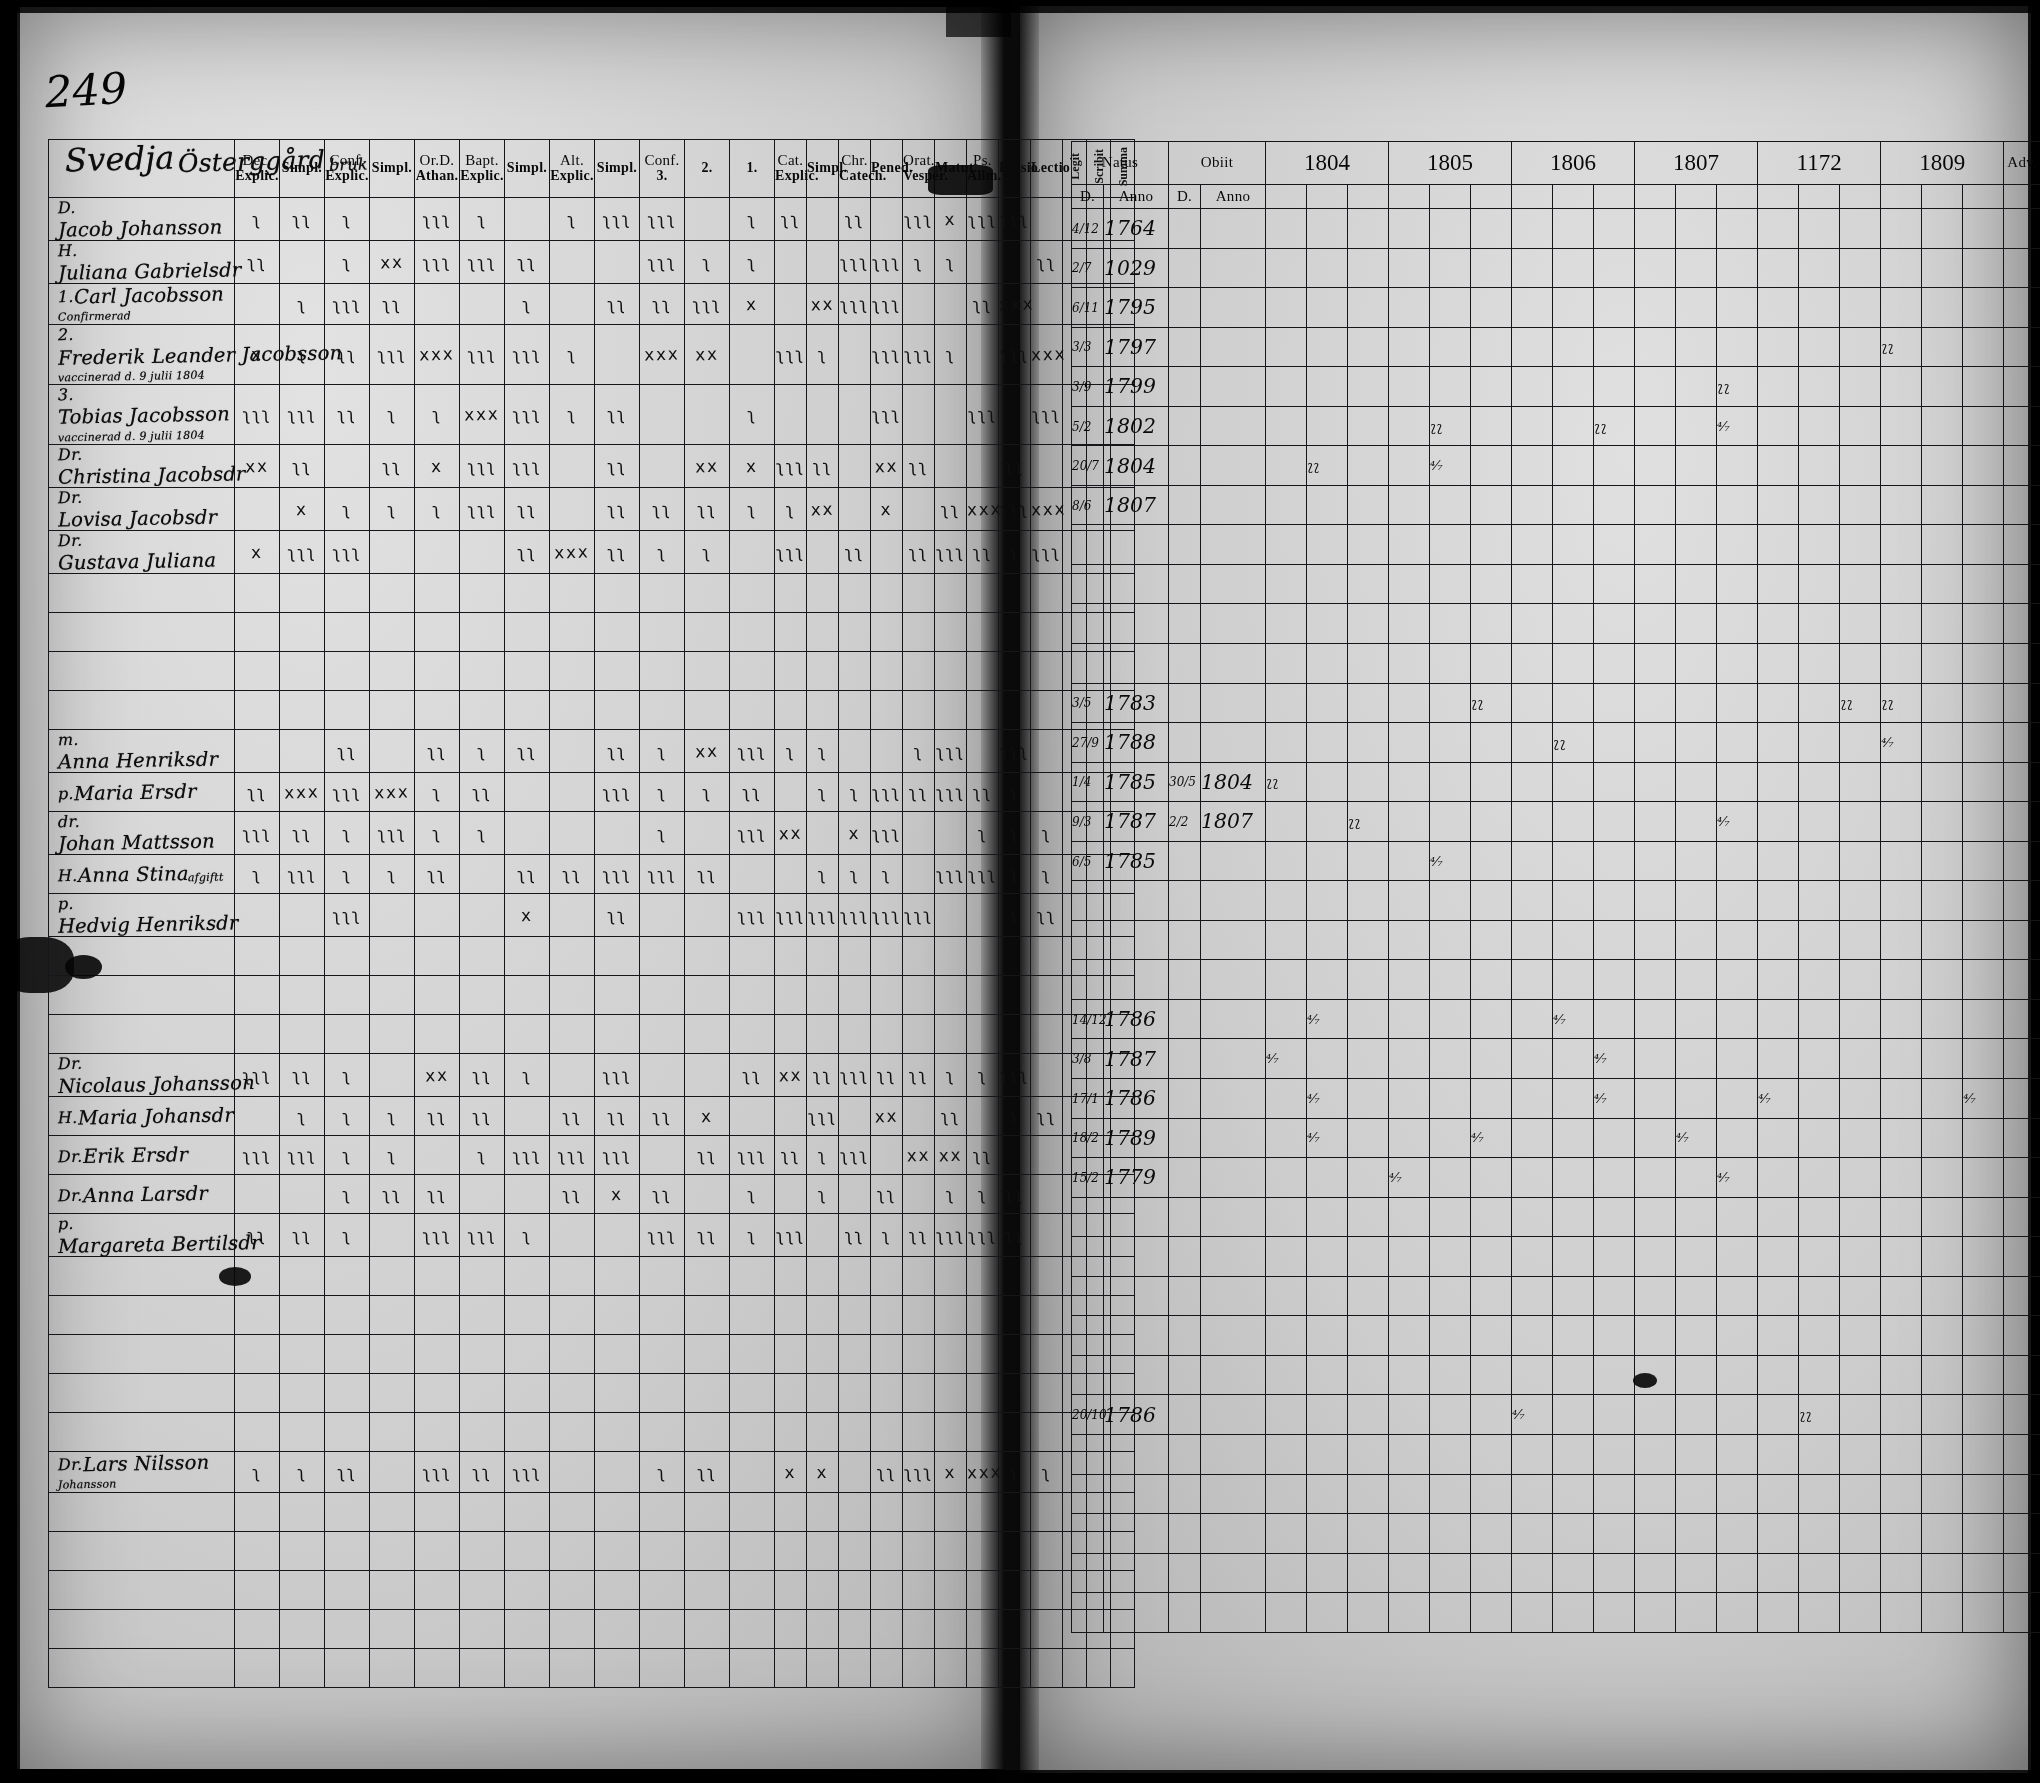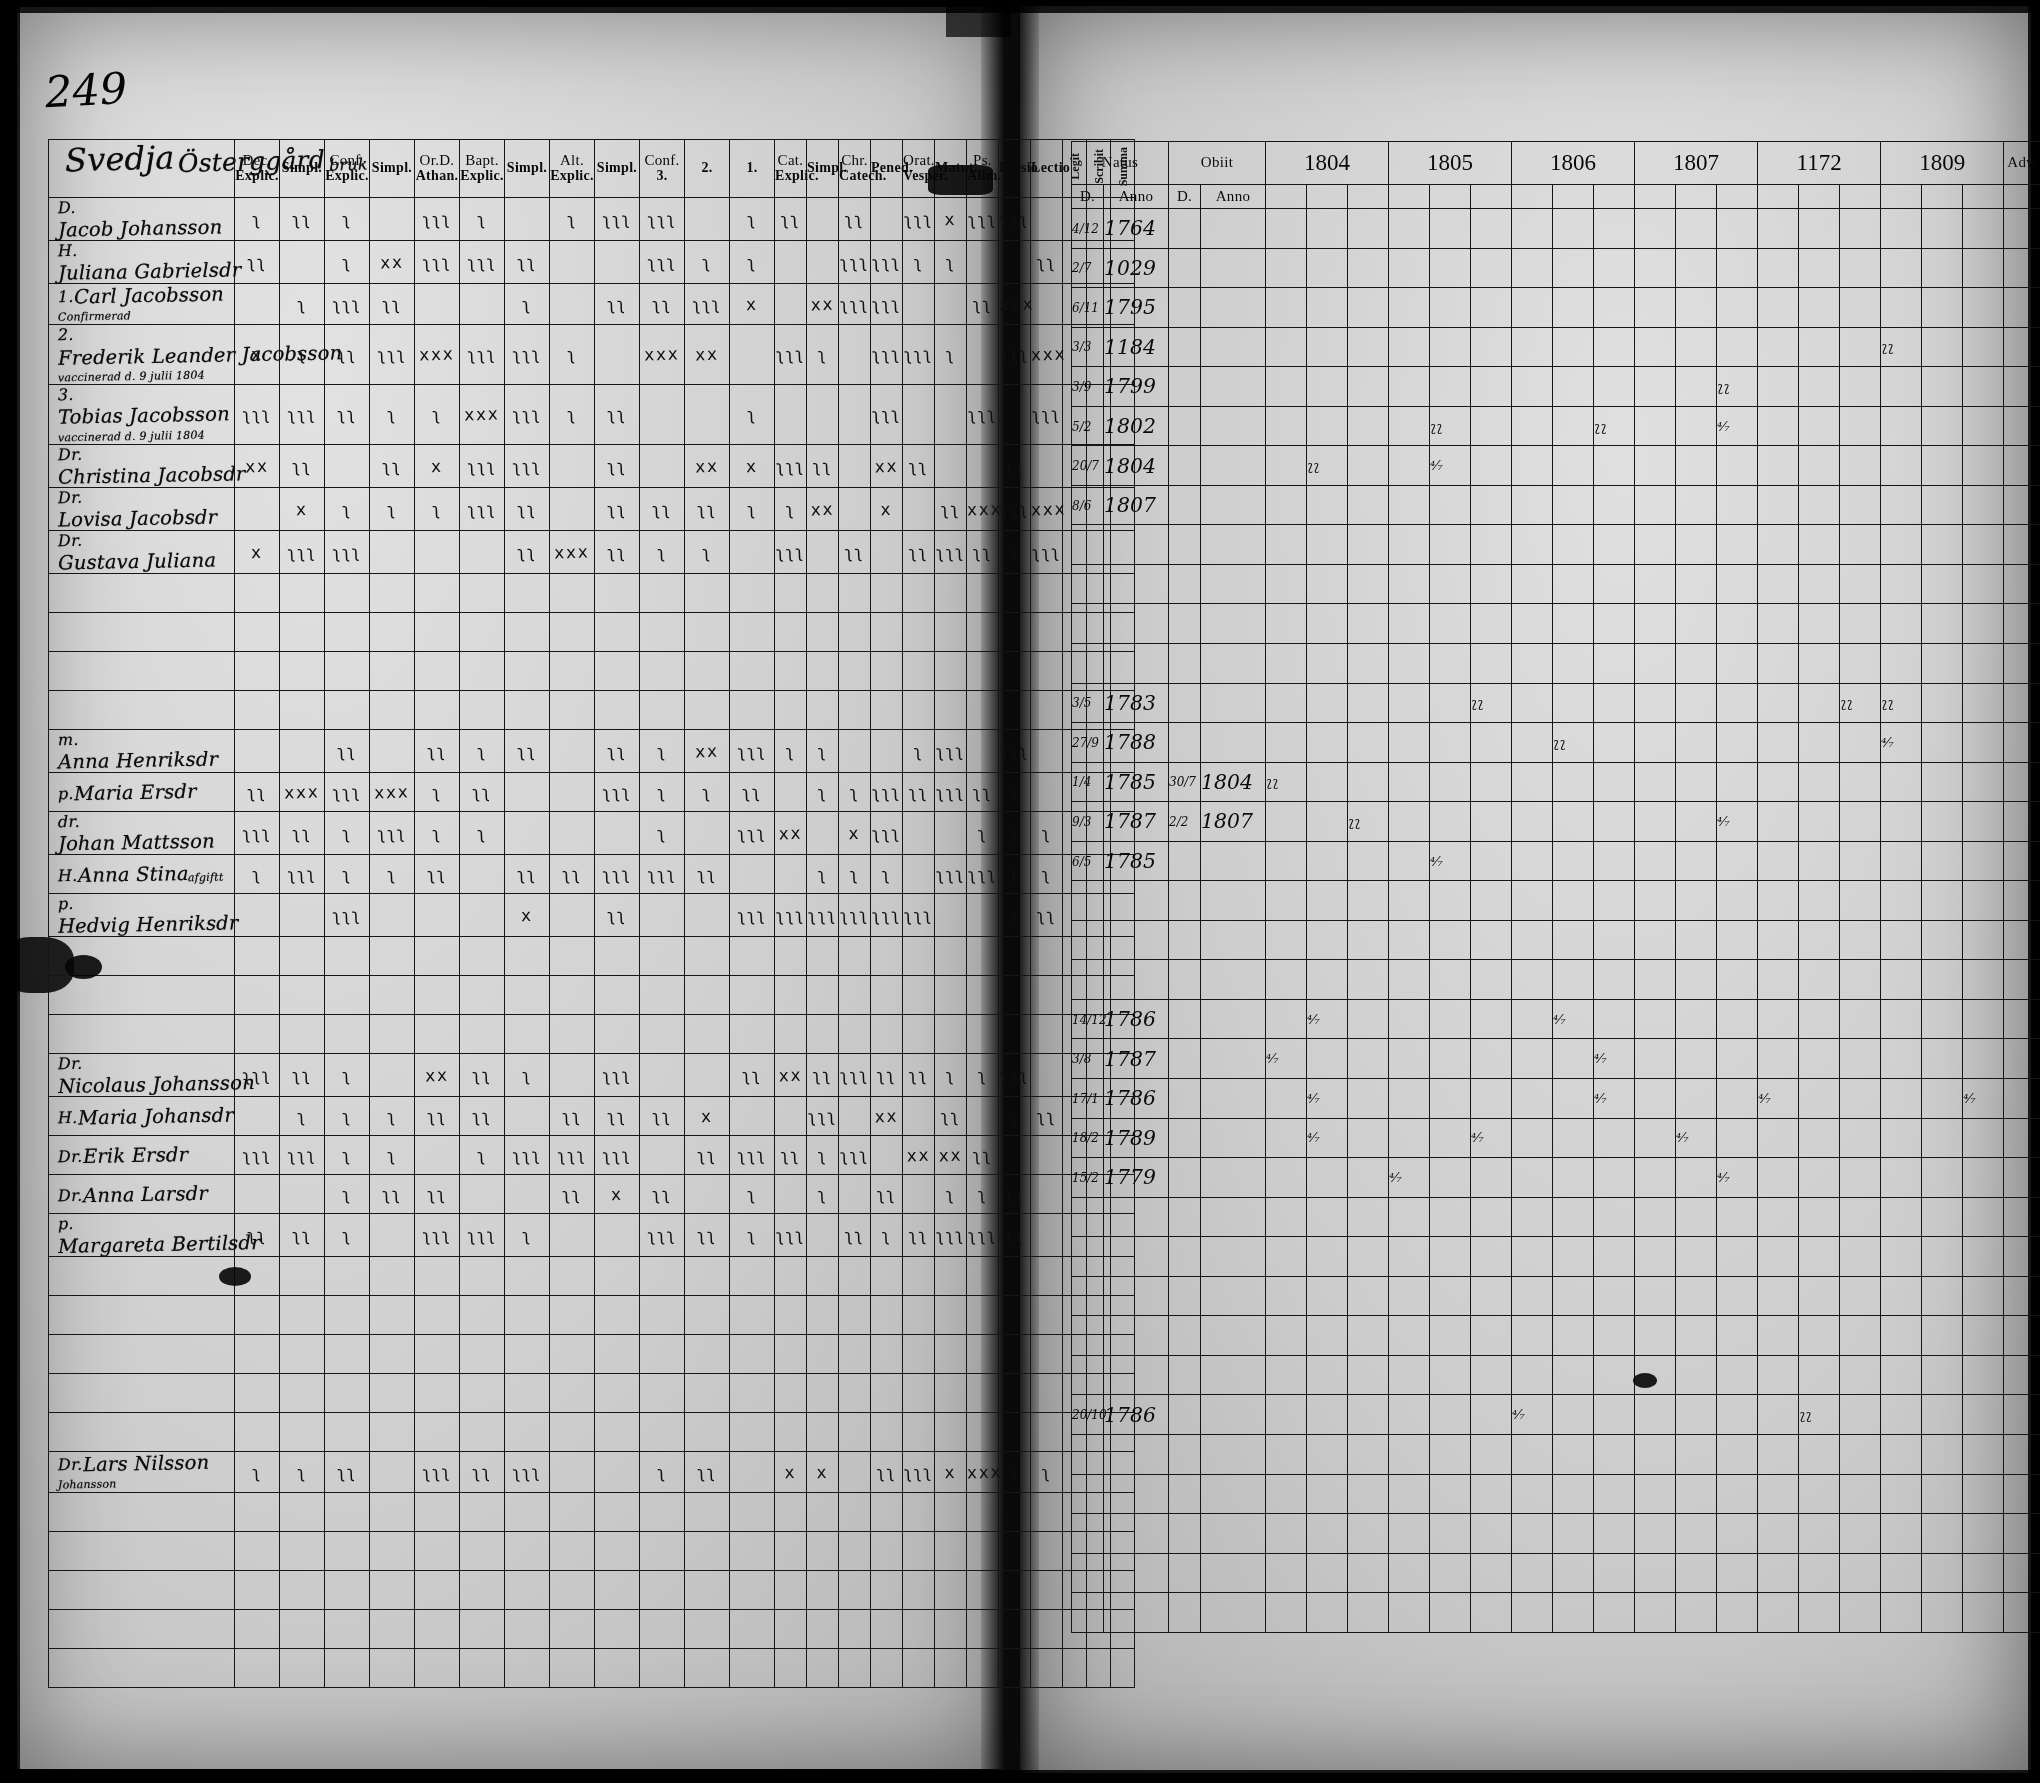--- a/index.html
+++ b/index.html
@@ -1951,21 +1951,21 @@
           <td></td>
           <td></td>
           <td></td>
           <td></td>
           <td></td>
           <td></td>
           <td></td>
         </tr>
         <tr style="height: 39px;">
           <td><span class="smallnum">3/3</span></td>
-          <td><span class="yearcell">1184</span></td>
+          <td><span class="yearcell">1797</span></td>
           <td></td>
           <td></td>
           <td></td>
           <td></td>
           <td></td>
           <td></td>
           <td></td>
           <td></td>
           <td></td>
           <td></td>
@@ -2238,21 +2238,21 @@
           <td></td>
           <td><span class="mark">⁴⁄₇</span></td>
           <td></td>
           <td></td>
           <td></td>
           <td></td>
         </tr>
         <tr style="height: 39px;">
           <td><span class="smallnum">1/4</span></td>
           <td><span class="yearcell">1785</span></td>
-          <td><span class="smallnum">30/7</span></td>
+          <td><span class="smallnum">30/5</span></td>
           <td><span class="yearcell">1804</span></td>
           <td><span class="mark">ʅʅ</span></td>
           <td></td>
           <td></td>
           <td></td>
           <td></td>
           <td></td>
           <td></td>
           <td></td>
           <td></td>

